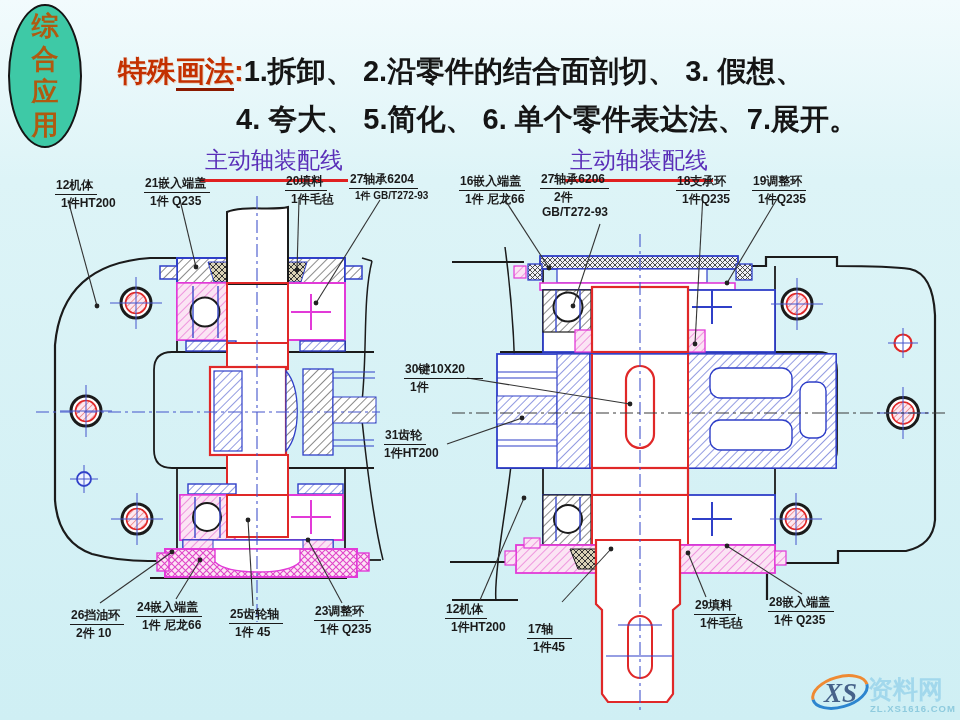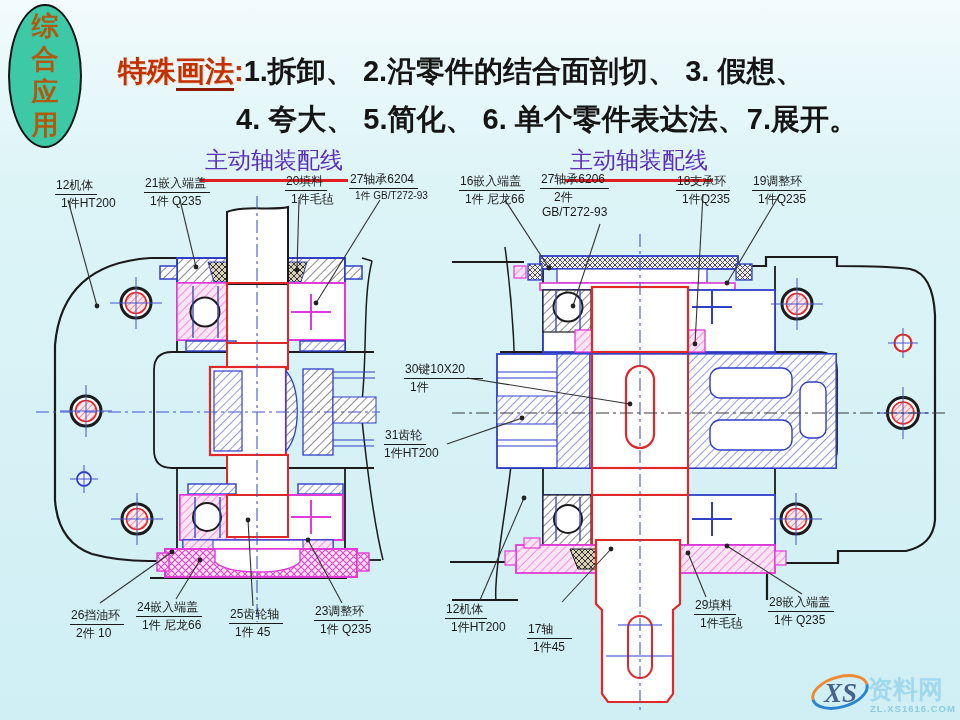--- a/index.html
+++ b/index.html
@@ -17,21 +17,21 @@
   .h2{left:110px;top:52px;font-size:29px;margin-left:8px;}
   .h3{left:236px;top:100px;font-size:29px;}
   .red{color:#c33000;text-shadow:1px 1px 0 #e8d8c8;}
   .uline{border-bottom:3px solid #8a1a00;padding-bottom:1px;}
   
   .dtitle{position:absolute;font-size:23px;font-weight:400;color:#5a2fb8;
     border-bottom:3px solid #e02020;padding:0 5px 3px;white-space:nowrap;}
   .t-left{left:200px;top:145px;}
   .t-right{left:565px;top:145px;}
   
-  .lbl{position:absolute;font-size:12px;font-weight:400;color:#1a1a1a;
+  .lbl{position:absolute;font-size:12px;font-weight:700;color:#1a1a1a;
     line-height:1.25;white-space:nowrap;}
   .lbl .nm{display:inline-block;border-bottom:1.6px solid #1a1a1a;padding:0 4px 1px 1px;}
   .lbl .q{display:block;padding:1px 0 0 6px;}
   .lbl .x2{display:block;padding:0 0 0 2px;}
   svg.draw{position:absolute;left:0;top:0;}
   .wm{position:absolute;left:806px;top:652px;}
 </style>
 </head>
 <body>
 

